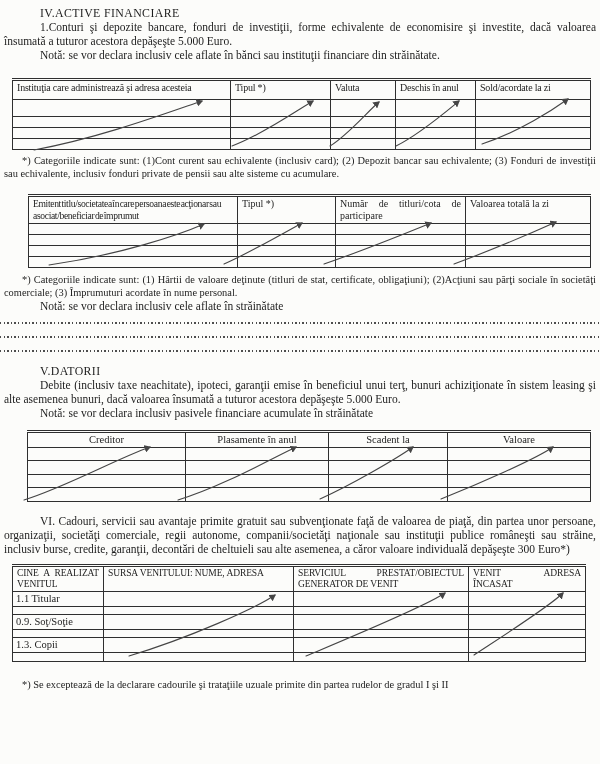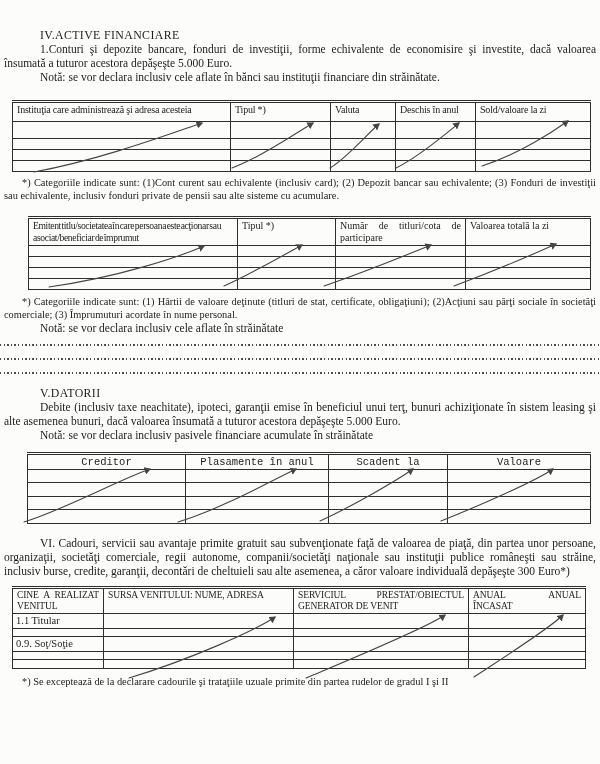--- a/index.html
+++ b/index.html
@@ -1,52 +1,52 @@
 <!DOCTYPE html>
 <html><head>
 <meta charset="utf-8">
 <style>
   html,body{margin:0;padding:0;}
   body{
     width:600px;height:764px;overflow:hidden;
     background:#fcfcfa;color:#1d1d1d;
     font-family:"Liberation Serif","DejaVu Serif",serif;
   }
-  .page{box-sizing:border-box;width:600px;height:764px;padding:28px 4px 0 4px;}
+  .page{box-sizing:border-box;width:600px;height:764px;padding:6px 4px 0 4px;}
   .heading{margin:0 0 0 36px;font-size:11.8px;line-height:14px;letter-spacing:.4px;}
   .para{margin:0;font-size:11.5px;line-height:14px;text-align:justify;text-indent:36px;}
   .note{margin:0;font-size:11.5px;line-height:14px;text-indent:36px;}
   .fnote{margin:0;font-size:10.4px;line-height:13px;text-align:justify;text-indent:18px;}
   .twrap{position:relative;}
   table{border-collapse:collapse;table-layout:fixed;}
   td,th{border:1px solid #2f2f2f;padding:1px 4px;font-weight:normal;vertical-align:top;text-align:left;box-sizing:border-box;}
   thead th{border-top:3px double #2f2f2f;}
   tr.empty td{line-height:0;font-size:0;padding:0;}
   .h17{height:17px}.h11{height:11px}.h13{height:13px}.h14{height:14px}.h8{height:8px}.h9{height:9px}
   
   #t1{width:578px;margin:16px 0 0 8px;}
   #t1 th{font-size:10px;line-height:11px;letter-spacing:-.2px;height:20px;}
   
   #t2{width:562px;margin:14px 0 0 24px;}
   #t2 th{font-size:10px;line-height:11.5px;height:28px;}
   #t2 th.tight{font-size:9.6px;letter-spacing:-.35px;word-spacing:-1.5px;}
   #t2 th.just{text-align:justify;}
   
-  #t3{width:563px;margin:10px 0 0 23px;font-family:Liberation Mono, monospace;}
+  #t3{width:563px;margin:10px 0 0 23px;}
   #t3 th{font-size:10.5px;height:15px;text-align:center;vertical-align:middle;line-height:12px;}
   
   #t4{width:573px;margin:8px 0 0 8px;}
   #t4 th{font-size:9.5px;line-height:11px;height:26px;letter-spacing:-.1px;}
   #t4 th.just{text-align:justify;}
   #t4 td.rowlabel{font-size:10.5px;line-height:12px;padding:1px 3px;}
   .slashes{position:absolute;left:0;top:0;pointer-events:none;overflow:visible;}
   .slashes path{fill:none;stroke:#454545;stroke-width:1.1;stroke-linecap:round;}
   .dotline{height:2px;margin:12px -4px 0 -4px;
     background:repeating-linear-gradient(90deg,#4d4d4d 0 1.3px,transparent 1.3px 3.6px);}
-  .mt4{margin-top:4px}.mt5{margin-top:5px}.mt6{margin-top:6px}.mt8{margin-top:8px}
+  .mt4{margin-top:4px}.mt5{margin-top:5px}.mt6{margin-top:16px}.mt8{margin-top:8px}
   .mt12{margin-top:12px}.mt13{margin-top:13px}
 </style>
 </head>
 <body>
 
 <svg width="0" height="0" style="position:absolute">
   <defs>
     <marker id="tip" markerWidth="7" markerHeight="7" refX="5" refY="3.5" orient="auto">
       <path d="M0,0 L6,3.5 L0,7 z" fill="#454545"></path>
     </marker>
@@ -67,21 +67,21 @@
           <col style="width:65px">
           <col style="width:80px">
           <col style="width:115px">
         </colgroup>
       <thead>
         <tr>
           <th>Instituţia care administrează şi adresa acesteia</th>
           <th>Tipul *)</th>
           <th>Valuta</th>
           <th>Deschis în anul</th>
-          <th>Sold/valoare la zi</th>
+          <th>Sold/acordate la zi</th>
         </tr>
       </thead>
       <tbody>
         <tr class="empty h17">
             <td></td>
             <td></td>
             <td></td>
             <td></td>
             <td></td>
           </tr>
@@ -240,21 +240,21 @@
           <col style="width:91px">
           <col style="width:190px">
           <col style="width:175px">
           <col style="width:117px">
         </colgroup>
       <thead>
         <tr>
           <th class="just">CINE A REALIZAT VENITUL</th>
           <th>SURSA VENITULUI: NUME, ADRESA</th>
           <th class="just">SERVICIUL PRESTAT/OBIECTUL GENERATOR DE VENIT</th>
-          <th class="just">ANUAL ANUAL ÎNCASAT</th>
+          <th class="just">VENIT ADRESA ÎNCASAT</th>
         </tr>
       </thead>
       <tbody>
         <tr class="h14">
           <td class="rowlabel">1.1 Titular</td>
           <td></td>
           <td></td>
           <td></td>
         </tr>
         <tr class="empty h8">
@@ -268,20 +268,26 @@
           <td></td>
           <td></td>
           <td></td>
         </tr>
         <tr class="empty h8">
             <td></td>
             <td></td>
             <td></td>
             <td></td>
           </tr>
+        <tr class="h14">
+          <td class="rowlabel">1.3. Copii</td>
+          <td></td>
+          <td></td>
+          <td></td>
+        </tr>
         <tr class="empty h9">
             <td></td>
             <td></td>
             <td></td>
             <td></td>
           </tr>
       </tbody>
     </table>
     <svg class="slashes" width="573" height="95" viewBox="0 0 573 95">
       <path d="M125,92 C185,74 252,44 271,31" marker-end="url(#tip)"></path>

